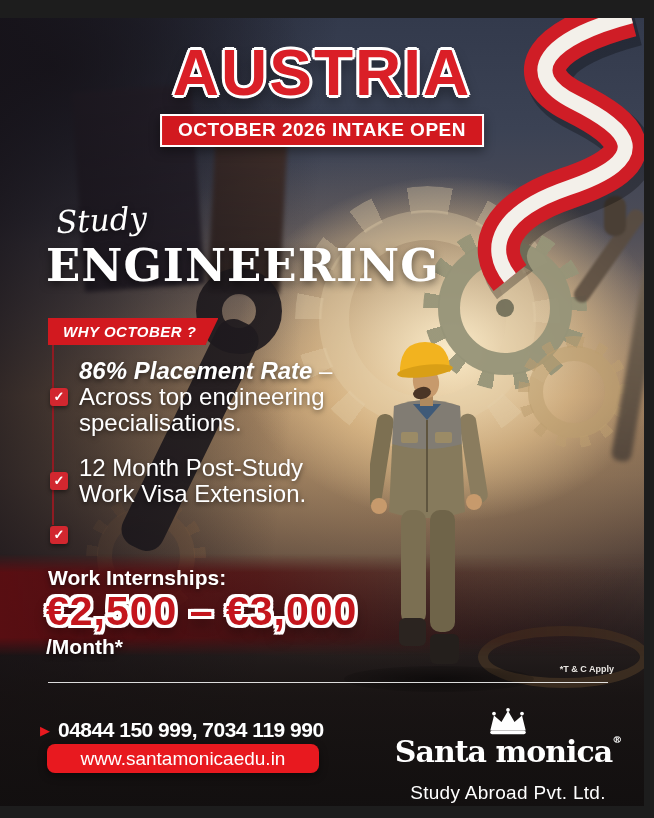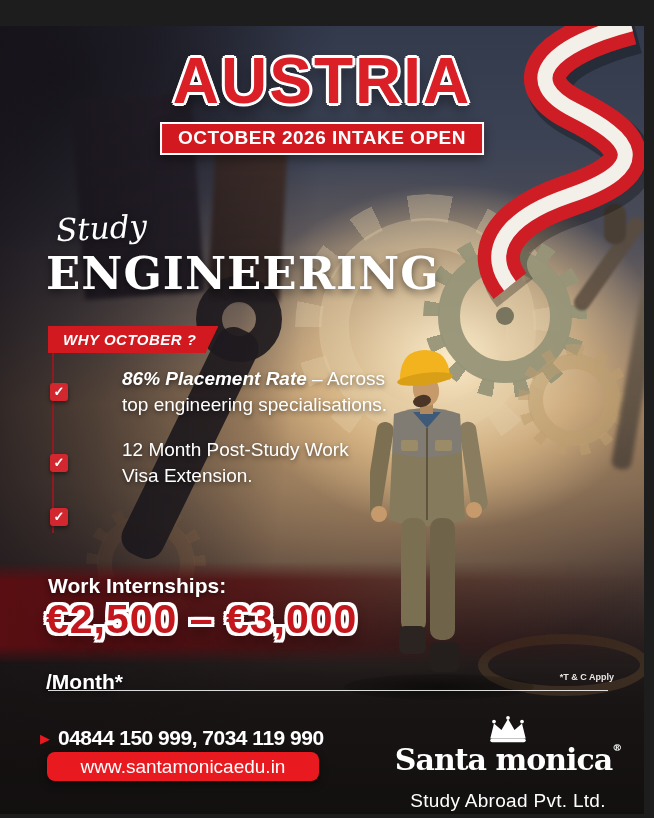--- a/index.html
+++ b/index.html
@@ -2,21 +2,21 @@
 <html><head>
 <meta charset="utf-8">
 <style>
   * { margin:0; padding:0; box-sizing:border-box; }
   html,body { background:#101010; }
   body { font-family:"Liberation Sans", sans-serif; }
 
   .screen { position:relative; width:654px; height:818px; background:#1d1d1d; overflow:hidden; }
 
   .poster {
-    position:absolute; left:0; top:26px; width:644px; height:788px; overflow:hidden;
+    position:absolute; left:0; top:18px; width:644px; height:788px; overflow:hidden;
     background:
       radial-gradient(ellipse 300px 240px at 70% 42%, rgba(255,240,205,0.95), rgba(240,205,150,0.55) 45%, rgba(190,150,100,0) 72%),
       radial-gradient(ellipse 520px 400px at 58% 50%, rgba(212,172,120,0.50), rgba(160,120,80,0) 65%),
       radial-gradient(ellipse 420px 300px at 8% 6%, rgba(18,16,22,0.75), rgba(18,16,22,0) 60%),
       linear-gradient(180deg, #333a4c 0%, #3b4254 14%, #4c4c57 26%, #756760 38%, #97795c 48%, #7e6650 58%, #55433a 68%, #342b2b 78%, #211d1e 86%, #1c191a 100%);
     padding-left: 24px;
   }
 
   
   .vignette-left { position:absolute; inset:0; z-index:2;
@@ -83,38 +83,38 @@
     padding:5px 22px 5px 15px; letter-spacing:0.5px;
     clip-path:polygon(0 0, 100% 0, calc(100% - 13px) 100%, 0 100%);
     box-shadow:0 3px 8px rgba(0,0,0,0.4); }
   .v-line { position:absolute; left:52px; top:327px; width:2px; height:180px; background:#8f1b22; z-index:4; }
 
   .checklist { position:absolute; left:50px; top:340px; width:340px; z-index:5; list-style:none; }
   .check-row { display:flex; align-items:center; margin-bottom:19px; }
   .checkbox { flex:0 0 18px; width:18px; height:18px; background:#d2272f; border-radius:3px;
     color:#fff; font-size:13px; font-weight:700; line-height:18px; text-align:center;
     margin-right:11px; box-shadow:0 2px 4px rgba(0,0,0,0.45); }
-  .check-text { color:#fff; font-size:19px; line-height:26px; text-shadow:0 2px 5px rgba(0,0,0,0.55);margin-left:43px; }
+  .check-text { color:#fff; font-size:24px; line-height:26px; text-shadow:0 2px 5px rgba(0,0,0,0.55); }
   .w315 { max-width:315px; } .w260 { max-width:260px; }
   .bi { font-weight:700; font-style:italic; }
 
   
   .band { position:absolute; left:0; top:536px; width:100%; height:102px; z-index:2;
     background:linear-gradient(90deg, rgba(92,14,18,0.95) 0%, rgba(80,12,15,0.75) 40%, rgba(55,10,12,0.35) 70%, rgba(40,8,10,0.08) 100%);
     -webkit-mask:linear-gradient(180deg, transparent 0%, #000 18%, #000 82%, transparent 100%);
             mask:linear-gradient(180deg, transparent 0%, #000 18%, #000 82%, transparent 100%); }
   .paid-label { position:absolute; left:48px; top:548px; z-index:6; color:#fff;
     font-size:21px; font-weight:700; text-shadow:0 2px 5px rgba(0,0,0,0.5); }
   .amount-row { position:absolute; left:44px; top:570px; z-index:6; display:flex; align-items:baseline; white-space:nowrap;flex-direction:column; }
   .amount { font-size:41px; font-weight:800; letter-spacing:1px; color:#c4161d;
     text-shadow:-3px -3px 0 #fff, 3px -3px 0 #fff, -3px 3px 0 #fff, 3px 3px 0 #fff,
                 0 -3px 0 #fff, 0 3px 0 #fff, -3px 0 0 #fff, 3px 0 0 #fff,
                 0 7px 12px rgba(0,0,0,0.5); }
   .amount-suffix { font-size:21px; font-weight:700; color:#fff; margin-left:2px;
-    text-shadow:0 2px 5px rgba(0,0,0,0.6);margin-top:27px; }
+    text-shadow:0 2px 5px rgba(0,0,0,0.6); }
 
   
   .tnc { position:absolute; right:30px; top:646px; z-index:6; color:#e9e6e2; font-size:9px; font-weight:700;margin-left:8px; }
   .rule { position:absolute; left:48px; top:664px; width:560px; height:1px; background:rgba(255,255,255,0.85); z-index:6; }
 
   .phone-row { position:absolute; left:40px; top:700px; z-index:6; display:flex; align-items:center; }
   .phone-bullet { color:#e8191f; font-size:13px; margin-right:8px; line-height:1; }
   .phone-text { color:#fff; font-size:21px; font-weight:700; letter-spacing:-0.5px; }
 
   .site-btn { position:absolute; left:47px; top:726px; width:272px; height:29px; z-index:6;

